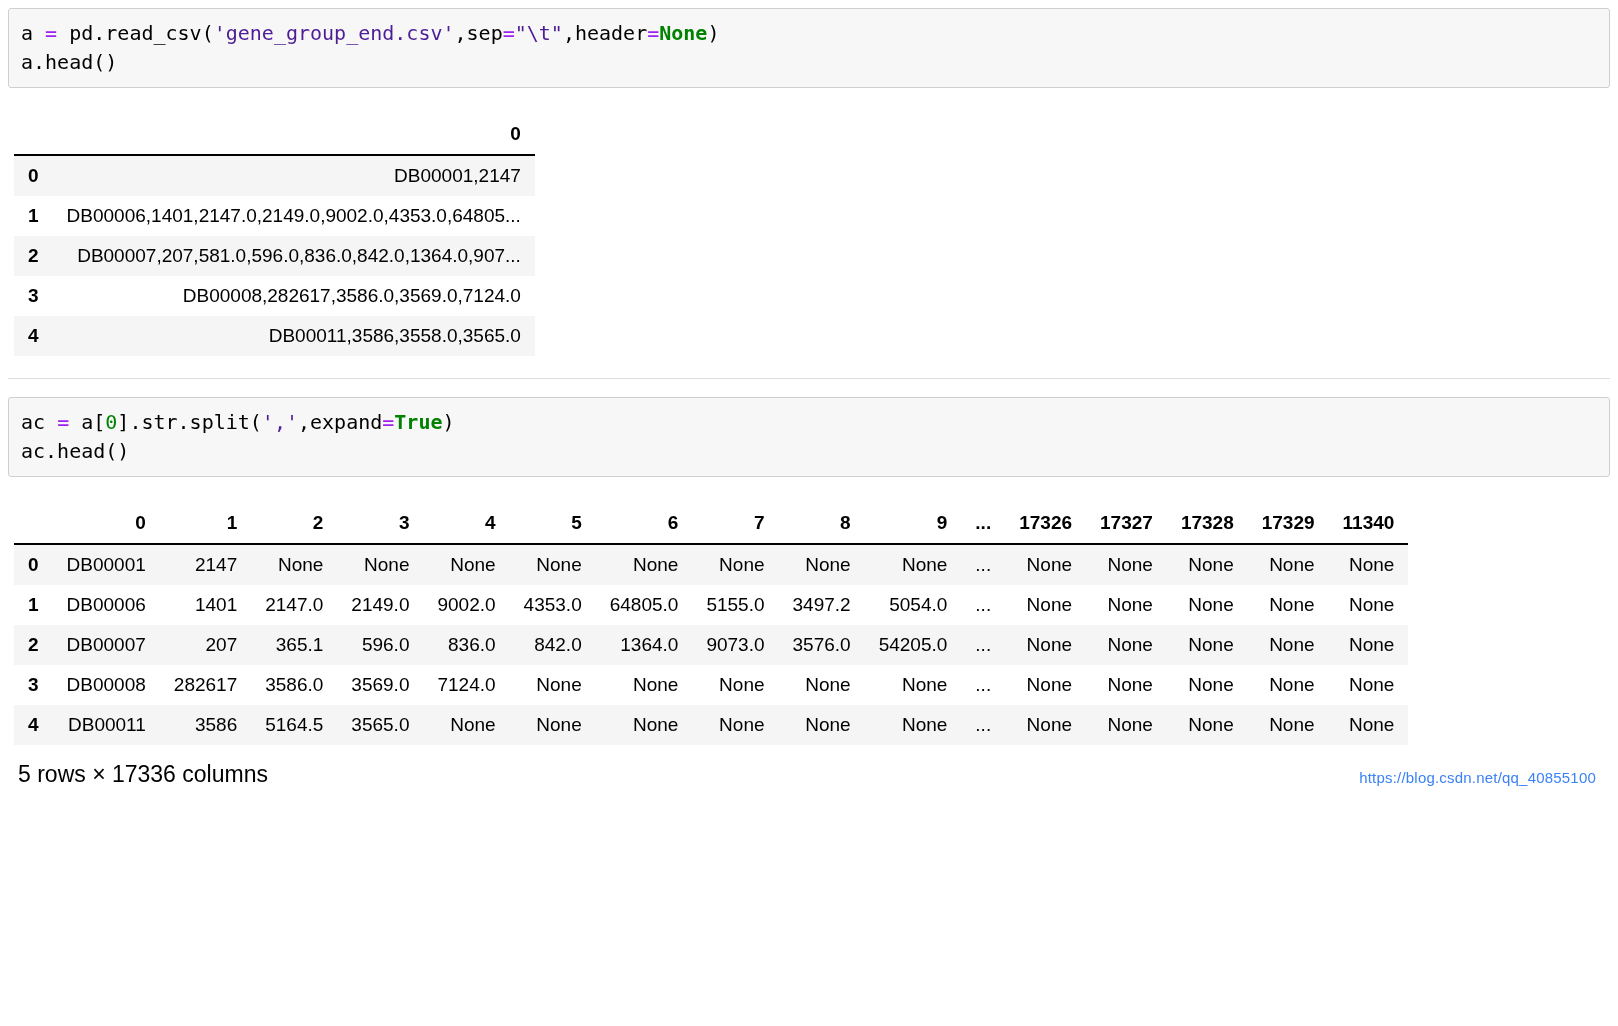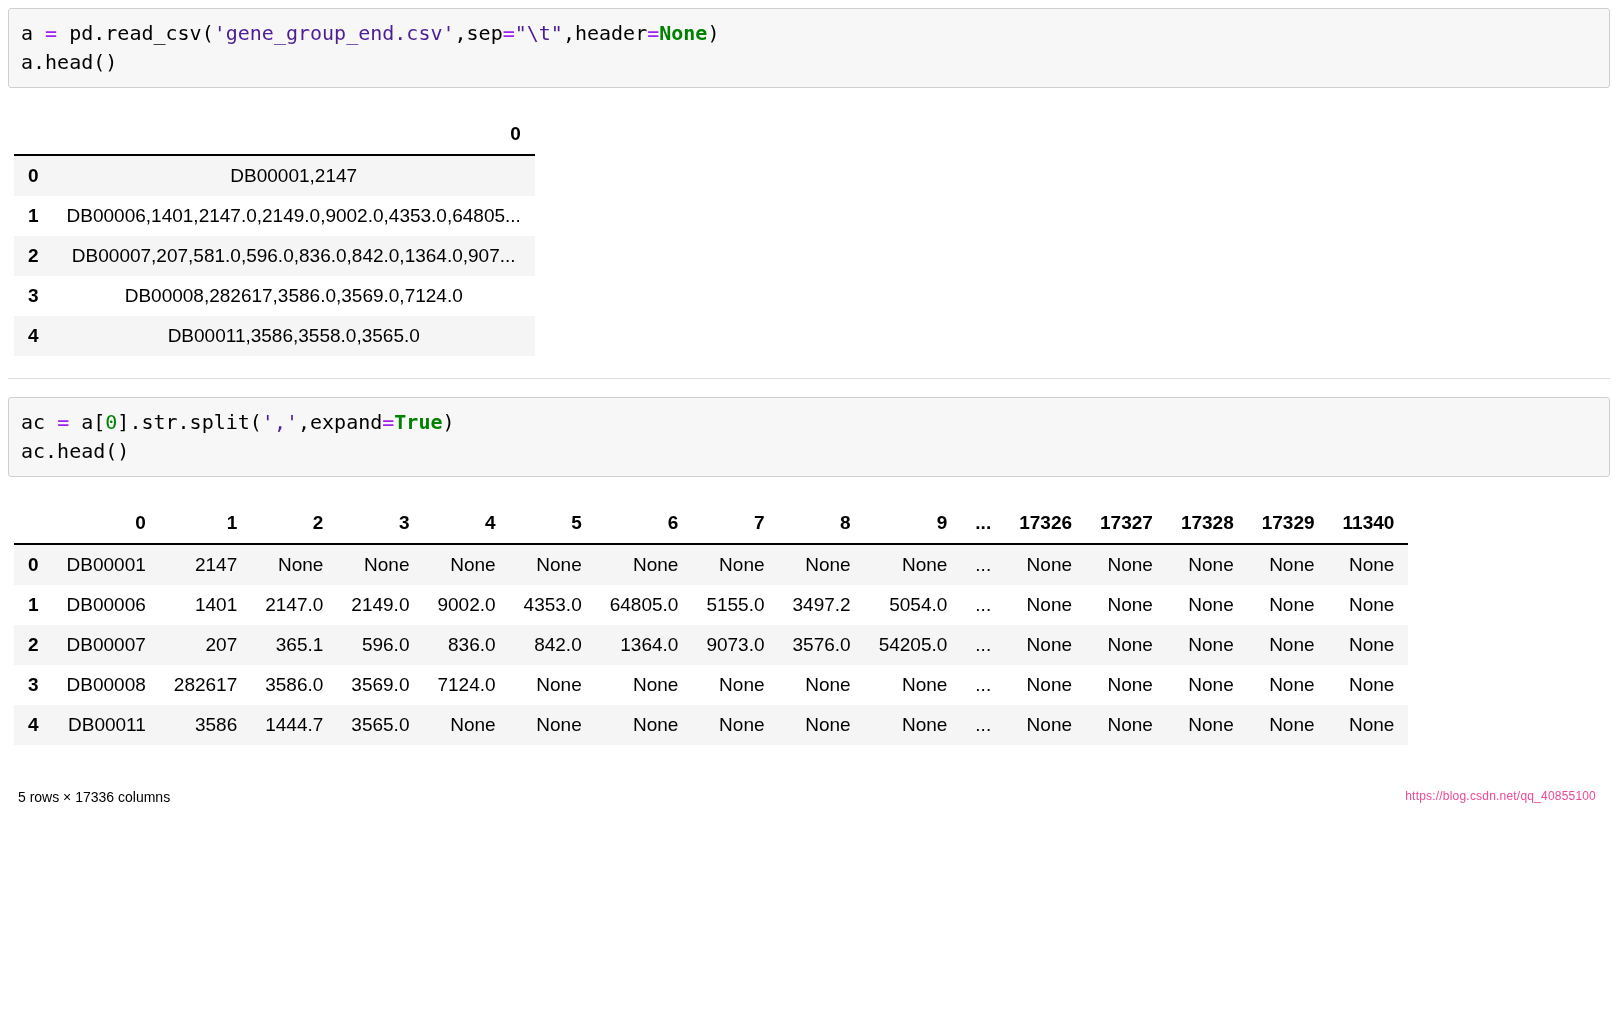--- a/index.html
+++ b/index.html
@@ -45,34 +45,34 @@
   }
   table.df thead th {
     border-bottom: 2px solid #000;
     font-weight: 700;
   }
   table.df tbody th {
     font-weight: 700;
     text-align: right;
   }
   table.df tbody tr:nth-child(odd) { background: #f5f5f5; }
-  .t1 td:nth-child(2) { text-align: center; }
+  .t1 td:nth-child(2) { text-align: right; }
   .t2 td { text-align: right; }
   .t2 thead th:first-child,
   .t2 tbody th:first-child { text-align: right; }
   .dim-note {
-    font-size: 14px;
-    margin-top: 44px;
+    font-size: 23px;
+    margin-top: 16px;
     margin-left: 4px;
   }
   .watermark {
     position: absolute;
     right: 14px;
-    color: #ec4899;
-    font-size: 12px;
+    color: #3b82f6;
+    font-size: 15px;
     letter-spacing: 0.2px;
   }
 </style>
 </head>
 <body>
 
 <div class="code-cell"><span><span>a </span><span class="tok-op">=</span><span> pd.read_csv(</span><span class="tok-str">'gene_group_end.csv'</span><span>,sep</span><span class="tok-op">=</span><span class="tok-str">"\t"</span><span>,header</span><span class="tok-op">=</span><span class="tok-kw">None</span><span>)</span></span>
 <span>a.head()</span></div>
 
 <div class="output">
@@ -210,21 +210,21 @@
           <td>None</td>
           <td>None</td>
           <td>None</td>
           <td>None</td>
           <td>None</td>
         </tr>
         <tr>
           <th>4</th>
           <td>DB00011</td>
           <td>3586</td>
-          <td>1444.7</td>
+          <td>5164.5</td>
           <td>3565.0</td>
           <td>None</td>
           <td>None</td>
           <td>None</td>
           <td>None</td>
           <td>None</td>
           <td>None</td>
           <td>...</td>
           <td>None</td>
           <td>None</td>

